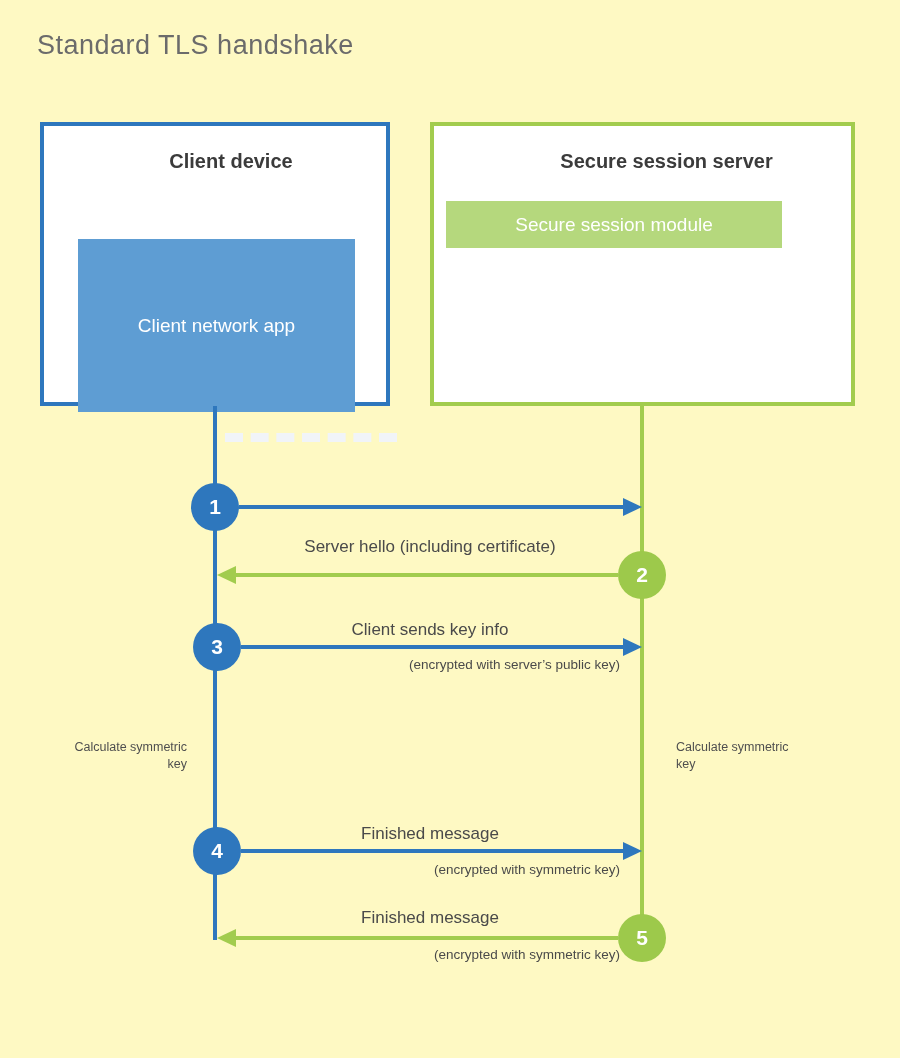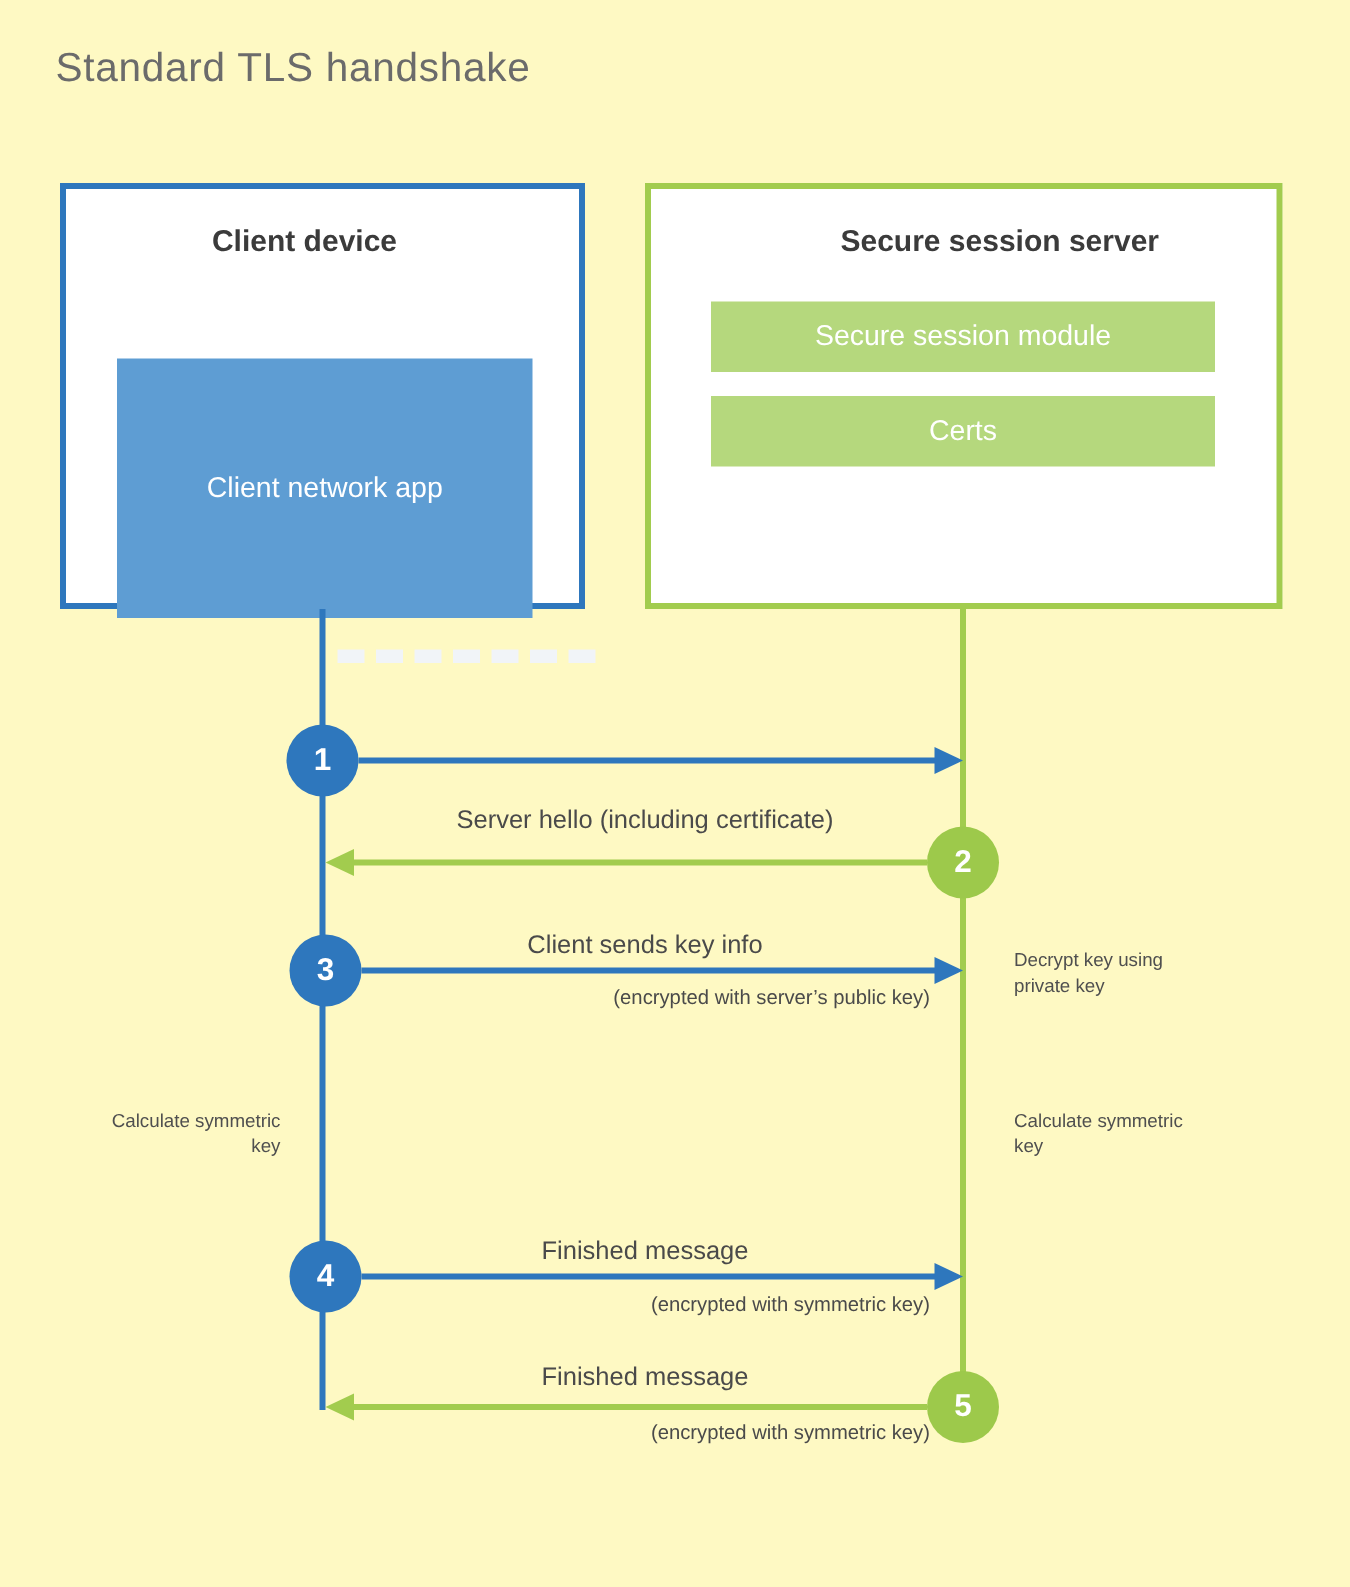--- a/index.html
+++ b/index.html
@@ -27,32 +27,32 @@
     top: 122px; height: 284px;
     background: #ffffff;
   }
   .client-box { left: 40px; width: 350px; border: 4px solid #2e77bd; }
   .server-box { left: 430px; width: 425px; border: 4px solid #a2cc4e; }
   .actor-title {
     top: 148px; height: 26px;
     font-size: 20px; font-weight: bold; color: #3b3b3b;
     text-align: center; line-height: 26px;
   }
-  .client-title { left: 28px; width: 350px; }
+  .client-title { left: 56px; width: 350px; }
   .server-title { left: 430px; width: 425px; margin-left: 24px; }
 
   .client-module {
     left: 78px; top: 199px; width: 277px; height: 173px;
     background: #5e9dd3;
     color: #ffffff; font-size: 19px; line-height: 1.45;
     display: flex; align-items: center; justify-content: center;
     text-align: center; padding: 0 36px; margin-top: 40px;
   }
   .server-bar {
-    left: 474px; width: 336px; height: 47px;
+    left: 446px; width: 336px; height: 47px;
     background: #b5d87d;
     color: #ffffff; font-size: 19px;
     display: flex; align-items: center; justify-content: center;
     text-align: center;
   }
   .bar-1 { top: 201px; }
   .bar-2 { top: 264px; }
   .bar-3 { top: 325px; }
 
   
@@ -134,41 +134,39 @@
 
   <div class="abs page-title">Standard TLS handshake</div>
 
   <div class="abs actor-box client-box"></div>
   <div class="abs actor-title client-title">Client device</div>
   <div class="abs client-module">Client network app</div>
 
   <div class="abs actor-box server-box"></div>
   <div class="abs actor-title server-title">Secure session server</div>
   <div class="abs server-bar bar-1">Secure session module</div>
-  <div class="abs server-bar bar-2">Certs</div>
 
   <div class="abs lifeline client-lifeline"></div>
   <div class="abs lifeline server-lifeline"></div>
   <div class="abs ghost-dashes"></div>
 
   <div class="abs step-circle blue-circle c1">1</div>
   <div class="abs arrow-bar blue-bar bar-a1"></div>
   <div class="abs arrow-head head-right head-a1"></div>
 
   <div class="abs step-circle green-circle c2">2</div>
   <div class="abs arrow-bar green-bar bar-a2"></div>
   <div class="abs arrow-head head-left head-a2"></div>
   <div class="abs msg-label l2">Server hello (including certificate)</div>
 
   <div class="abs step-circle blue-circle c3">3</div>
   <div class="abs arrow-bar blue-bar bar-a3"></div>
   <div class="abs arrow-head head-right head-a3"></div>
   <div class="abs msg-label l3">Client sends key info</div>
   <div class="abs msg-sub s3">(encrypted with server’s public key)</div>
-  <div class="abs side-note note-decrypt">Decrypt key using private key</div>
 
   <div class="abs side-note note-calc-left">Calculate symmetric key</div>
   <div class="abs side-note note-calc-right">Calculate symmetric key</div>
 
   <div class="abs step-circle blue-circle c4">4</div>
   <div class="abs arrow-bar blue-bar bar-a4"></div>
   <div class="abs arrow-head head-right head-a4"></div>
   <div class="abs msg-label l4">Finished message</div>
   <div class="abs msg-sub s4">(encrypted with symmetric key)</div>
 

